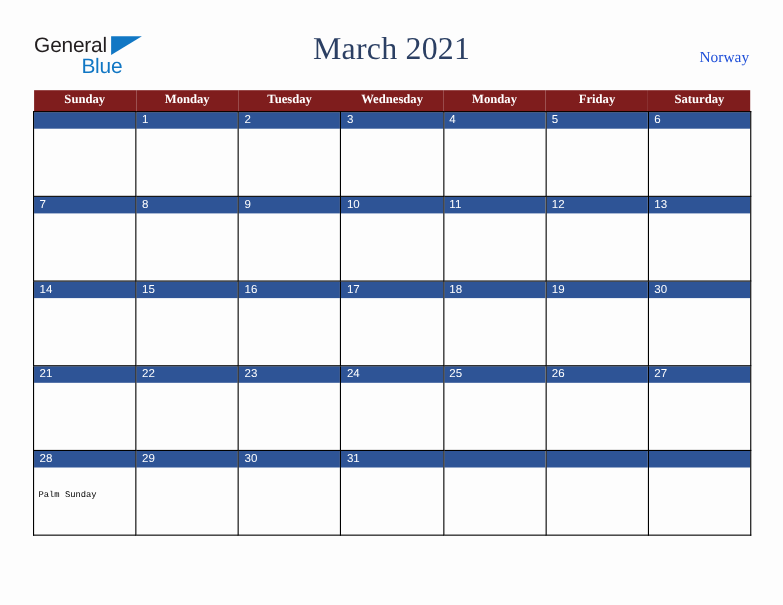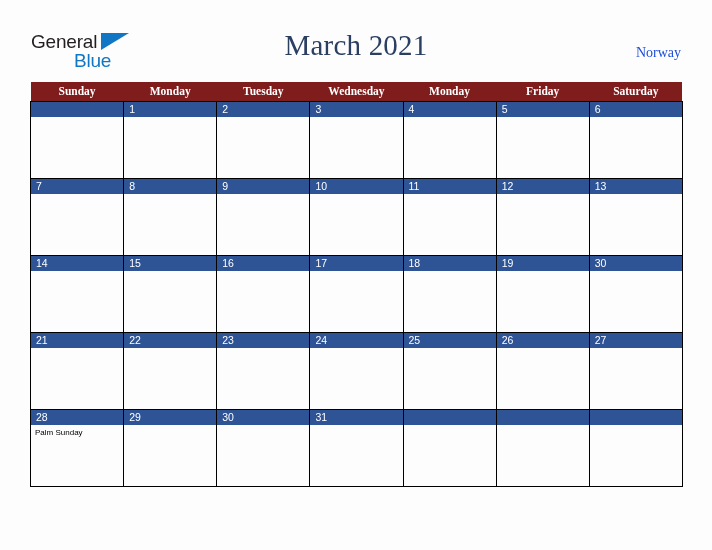--- a/index.html
+++ b/index.html
@@ -127,22 +127,22 @@
     height: 15px;
     line-height: 15px;
     padding: 0 0 0 5px;
     box-sizing: border-box;
     width: 100%;
   }
   .daynum.empty {
     color: transparent;
   }
   .events {
-    padding: 3px 4px 0 4px;
-    font-family: Liberation Sans, sans-serif;
+    padding: 21px 4px 0 4px;
+    font-family: Liberation Mono, monospace;
     font-size: 8px;
     line-height: 10px;
     color: #000000;
   }
   .events .ev {
     display: block;
     white-space: nowrap;
     overflow: hidden;
   }
 </style>

